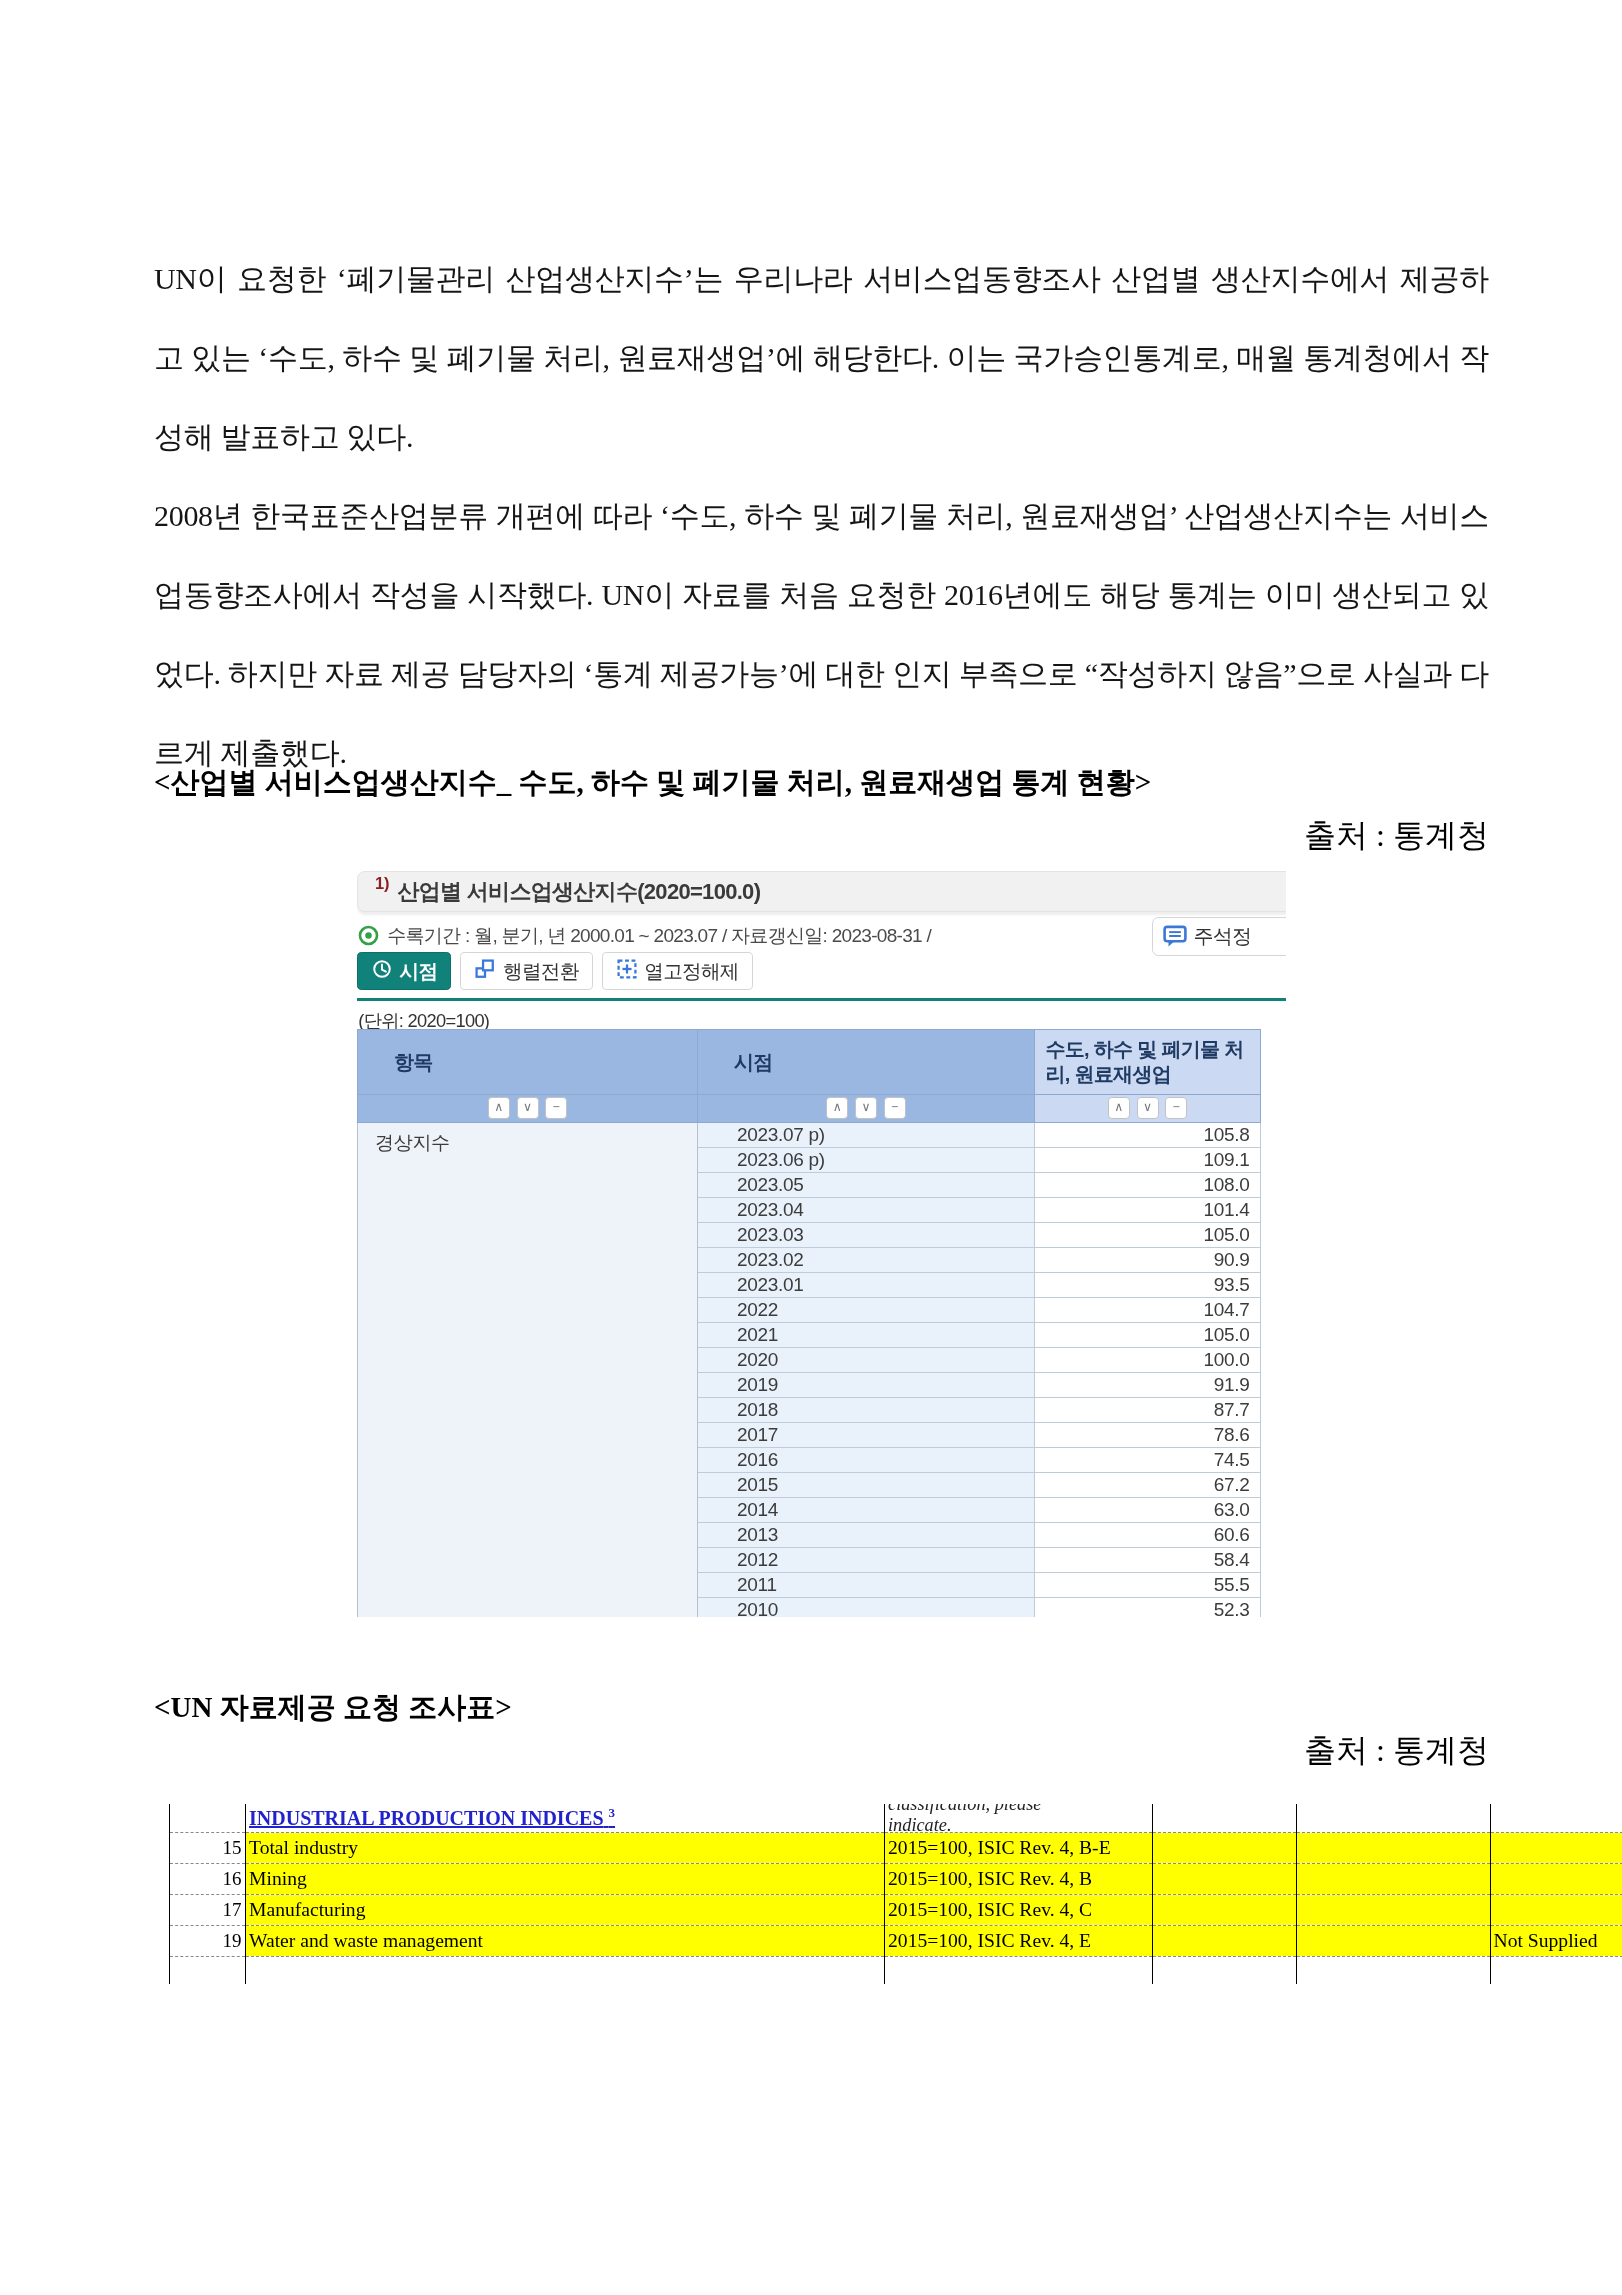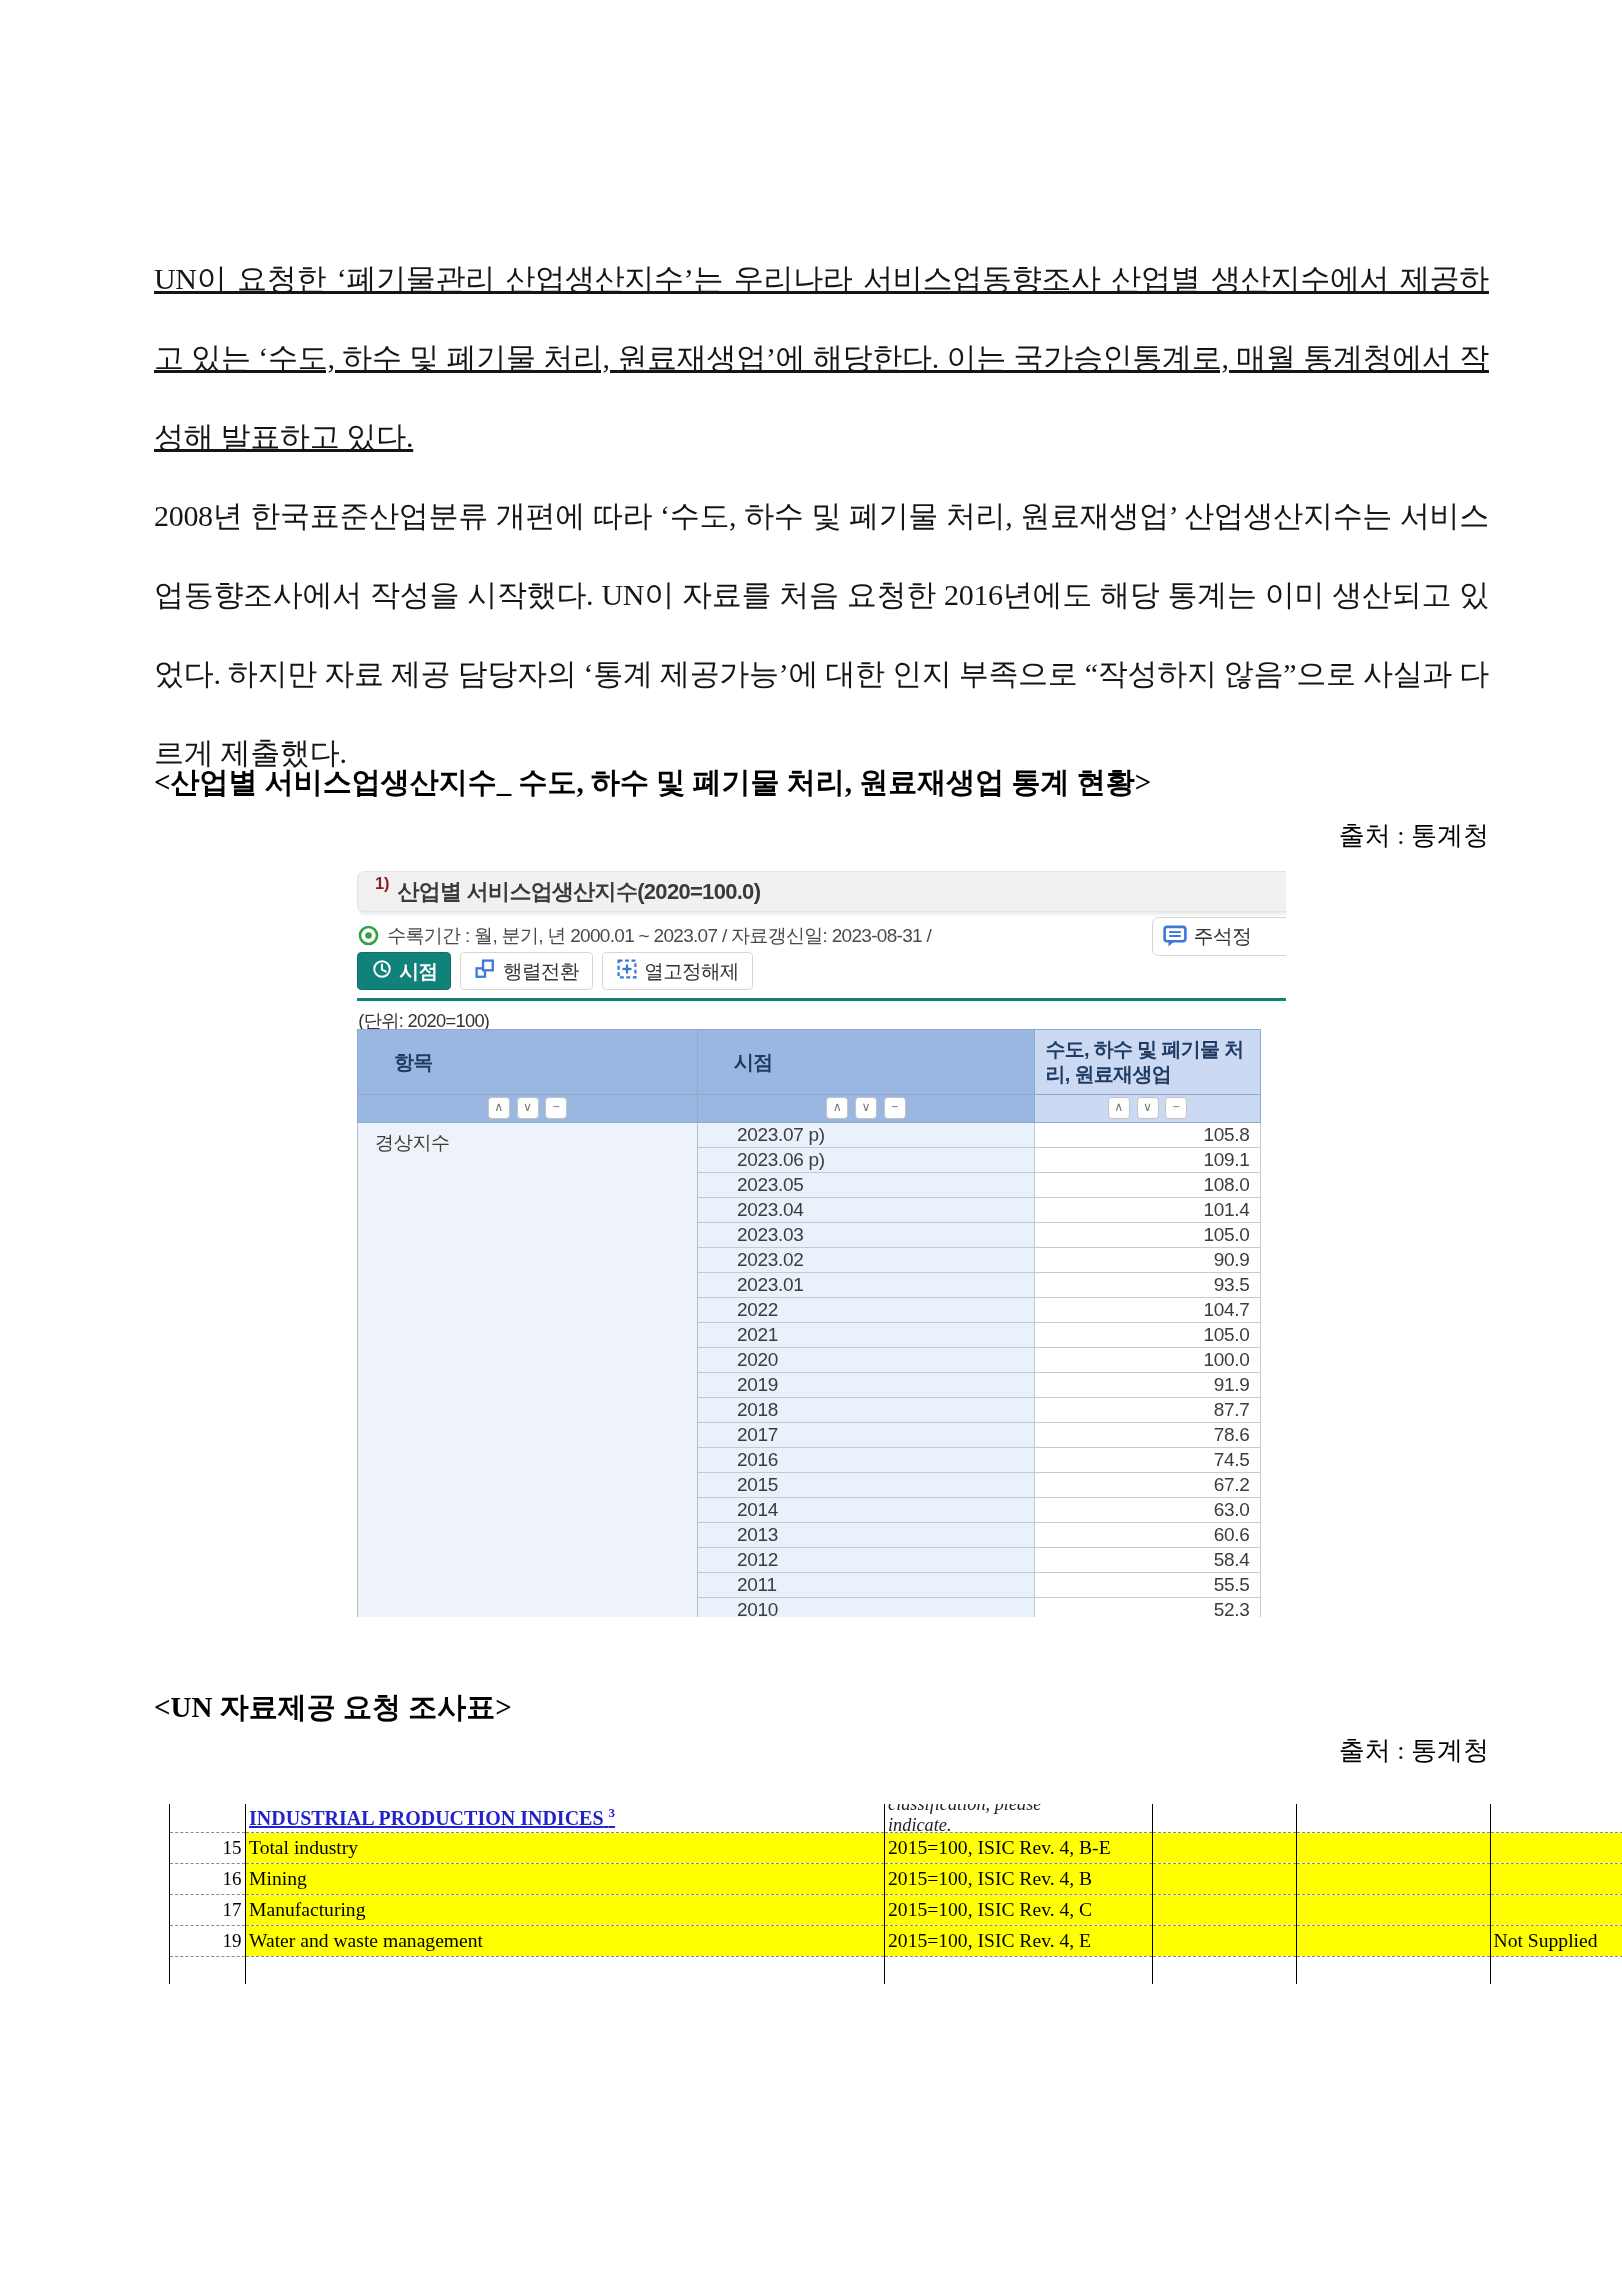--- a/index.html
+++ b/index.html
@@ -2,29 +2,29 @@
 <html style="font-size:10.5px"><head>
 <meta charset="utf-8">
 <style>
   html,body{margin:0;padding:0;background:#fff;}
   .page{position:relative;width:1623px;height:2295px;background:#ffffff;overflow:hidden;
         font-family:"Liberation Serif", serif;color:#111;}
 
   
   .para{position:absolute;left:154px;width:1335px;font-size:30px;line-height:79px;
         text-align:justify;color:#151515;letter-spacing:-0.3px;}
-  #p1{top:239px;text-decoration:underline;}
+  #p1{top:239px;}
   #p2{top:476px;}
 
   .fig-caption{position:absolute;left:154px;width:1335px;text-align:left;
         font-size:29px;font-weight:bold;line-height:59px;color:#000;}
   #cap1{top:753px;}
   #cap2{top:1678px;}
   .fig-source{position:absolute;left:154px;width:1335px;text-align:right;
-        font-size:26px;line-height:39px;color:#000;}
+        font-size:32px;line-height:39px;color:#000;}
   #src1{top:816px;}
   #src2{top:1731px;}
 
   
   .shot{position:absolute;left:357px;top:871px;width:929px;height:746px;overflow:hidden;
         font-family:"Liberation Sans", sans-serif;}
   .kosis-title{position:absolute;left:0;top:0;width:982px;height:41px;background:#f1f1f1;
         border:1.3px solid #e3e3e3;border-radius:7.9px;box-shadow:0 2.6px 2.6px rgba(0,0,0,0.07);
         display:flex;align-items:center;padding-left:17px;box-sizing:border-box;}
   .kosis-title .sup{color:#8b1f24;font-size:16.4px;font-weight:bold;position:relative;top:-7.9px;margin-right:7.9px;}

